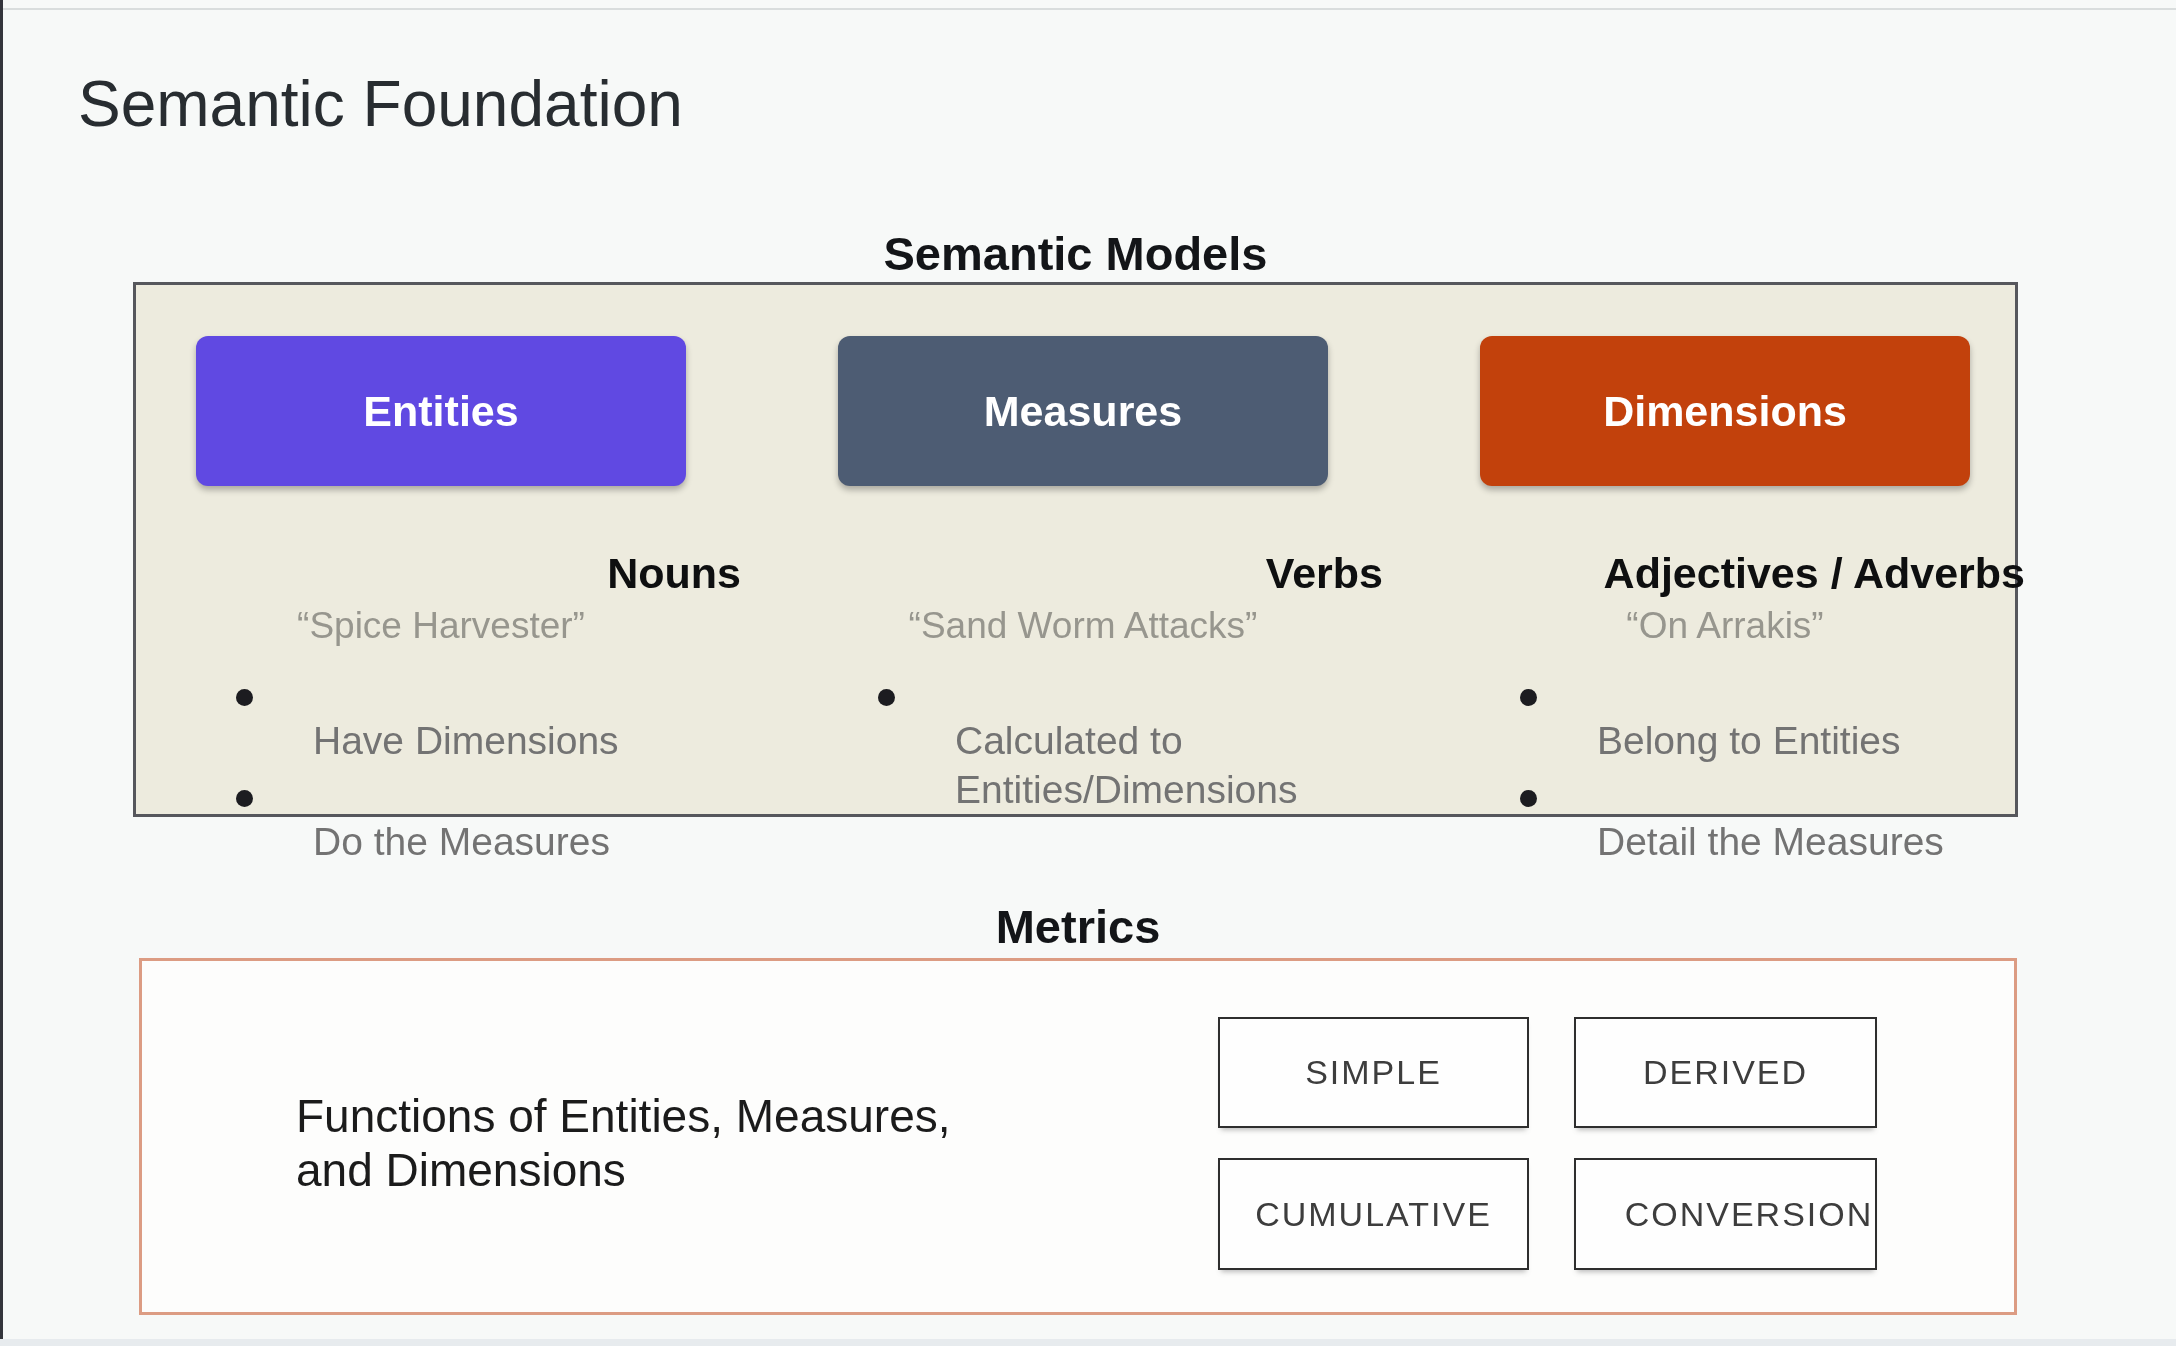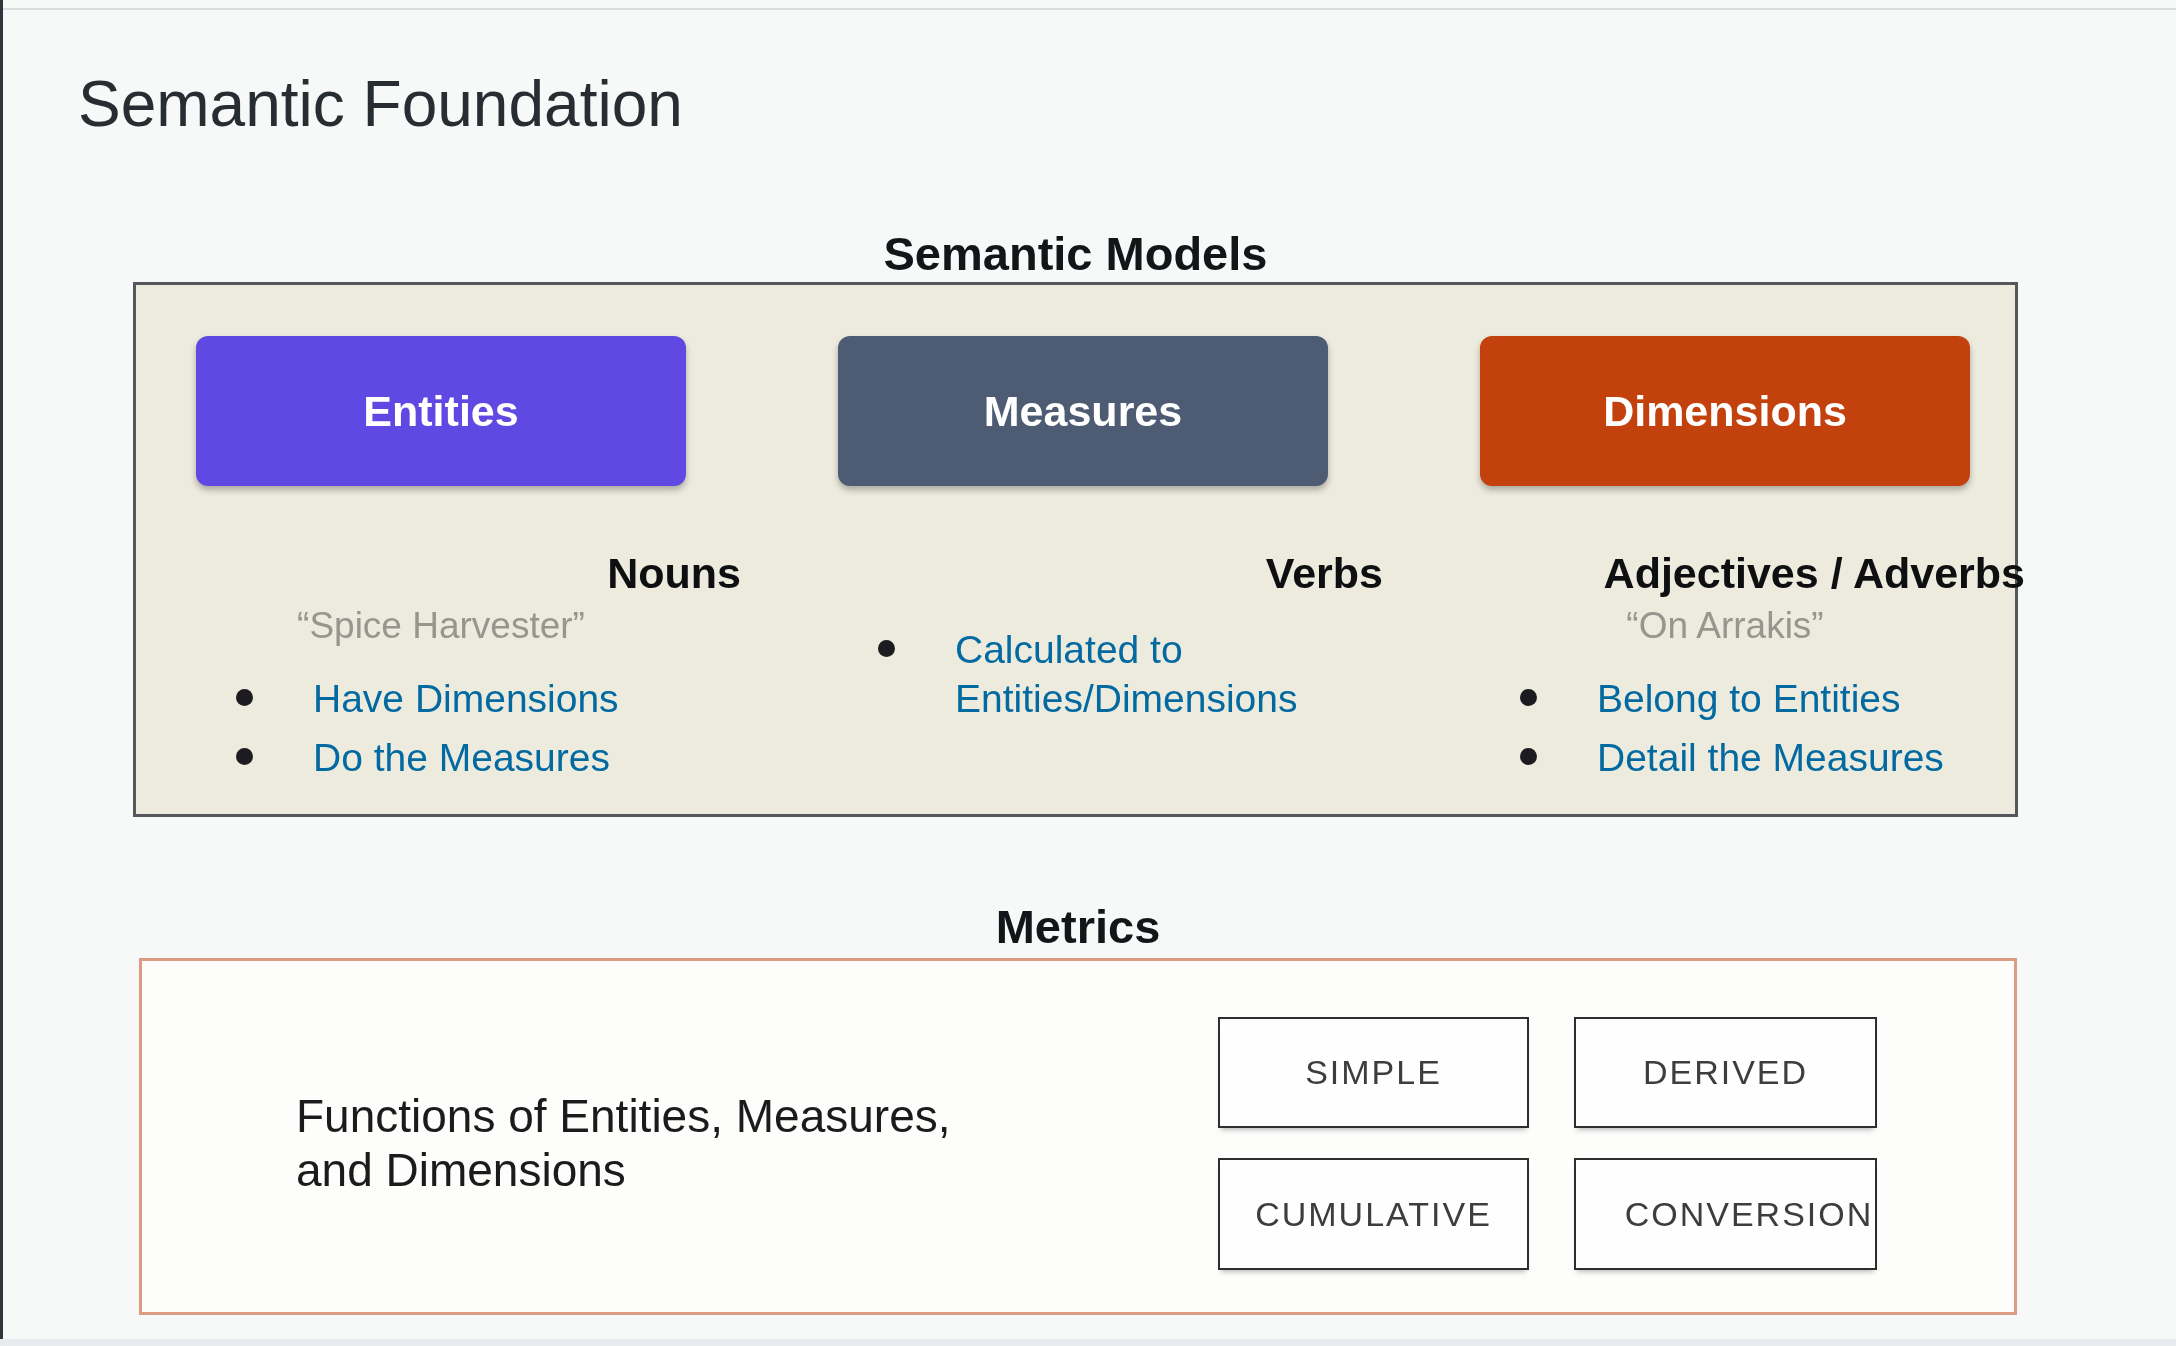--- a/index.html
+++ b/index.html
@@ -42,21 +42,21 @@
 
   .sm-col{position:absolute;top:552px;width:600px;}
   .col-1{left:141px;}
   .col-2{left:783px;}
   .col-3{left:1425px;}
   .role{font-size:43px;font-weight:700;color:#0e0f10;text-align:right;line-height:1;}
   .example{font-size:37px;color:#97968e;text-align:center;line-height:1;margin-top:12px;}
   .bullets{margin-top:30px;padding-left:95px;}
   .bullet-row{display:flex;align-items:flex-start;margin-bottom:10px;}
   .dot{width:17px;height:17px;border-radius:50%;background:#1c1c20;flex:0 0 17px;margin-top:15px;}
-  .bullet-text{margin-left:60px;font-size:39px;line-height:1.26;color:#0369a1;}
+  .bullet-text{margin-left:60px;font-size:39px;line-height:1.26;color:#737373;margin-top:42px;}
   .col-2 .bullet-text{max-width:390px;}
 
   .metrics-box{
     position:absolute;left:139px;top:958px;width:1878px;height:357px;
     background:#fdfdfc;border:3px solid #dc9c83;box-sizing:border-box;
   }
   .metrics-desc{
     position:absolute;left:296px;top:1090px;
     font-size:46px;line-height:1.17;color:#1b1b1b;white-space:pre-line;
   }
@@ -100,20 +100,21 @@
       </div>
       <div class="bullet-row">
         <span class="dot"></span>
         <span class="bullet-text">Do the Measures</span>
       </div>
     </div>
   </div>
 
   <div class="sm-col col-2">
     <div class="role">Verbs</div>
+    <div class="example">“Sand Worm Attacks”</div>
     <div class="bullets">
       <div class="bullet-row">
         <span class="dot"></span>
         <span class="bullet-text">Calculated to Entities/Dimensions</span>
       </div>
     </div>
   </div>
 
   <div class="sm-col col-3">
     <div class="role">Adjectives / Adverbs</div>

